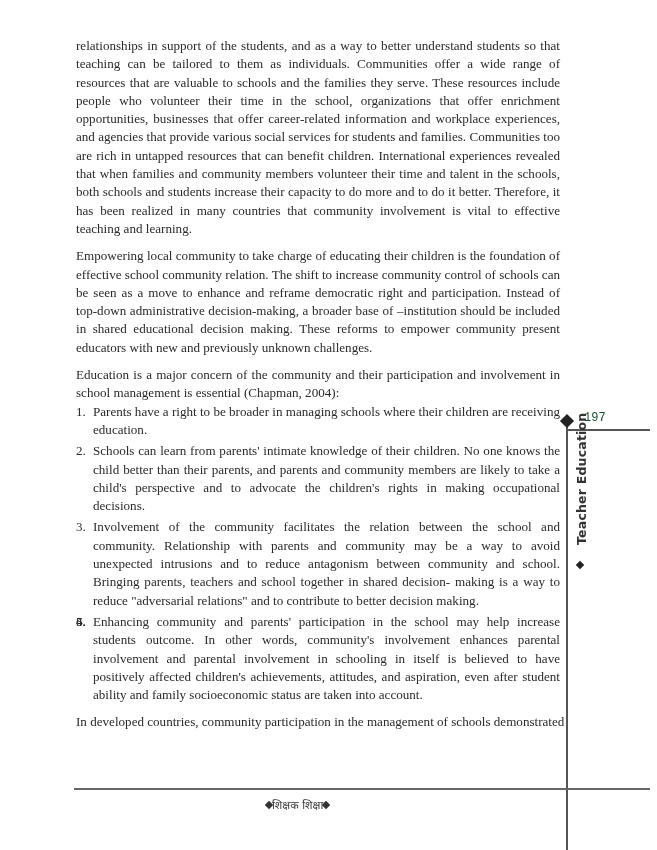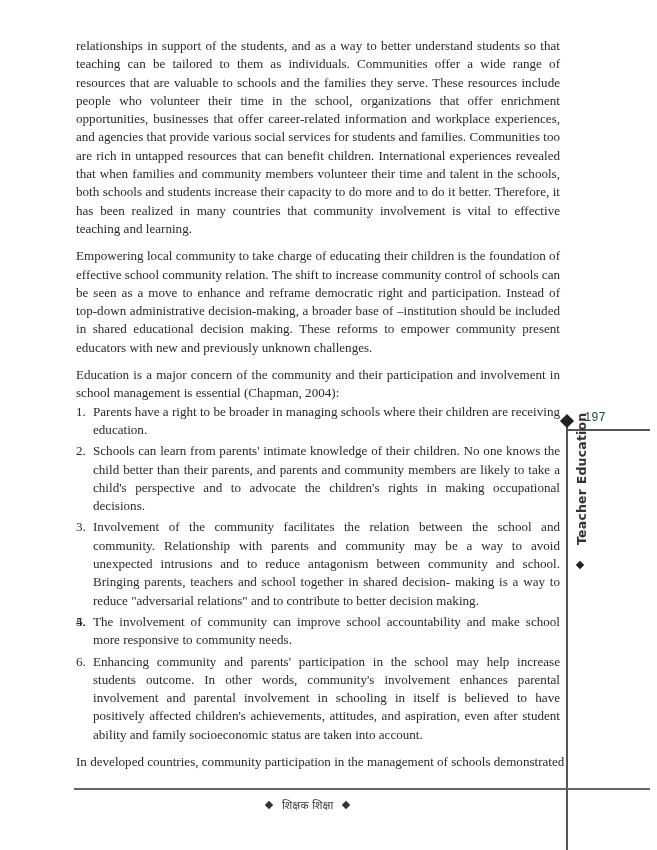--- a/index.html
+++ b/index.html
@@ -34,38 +34,38 @@
     position: absolute; left: 574px; top: 545px; transform-origin: 0 0; transform: rotate(-90deg);
     font-family: "DejaVu Sans", sans-serif; font-weight: bold; font-size: 12.5px; color: #333;
     white-space: nowrap; letter-spacing: 0.2px;
   }
   .d-side { left: 577px; top: 562px; width: 6px; height: 6px; }
   .hline-bottom {
     position: absolute; left: 74px; top: 788px; width: 576px; height: 2px; background: #666;
   }
   .footer {
     position: absolute; left: 266px; top: 797px; font-family: "DejaVu Sans", sans-serif;
-    font-size: 11px; color: #333; display: flex; align-items: center; gap: 10px;
+    font-size: 11px; color: #333; display: flex; align-items: center; 
   }
   .footer .fd { display: inline-block; width: 6px; height: 6px; background: #333; transform: rotate(45deg); }
 </style>
 </head>
 <body>
 
 <div class="page">
   <div class="content">
     <p>relationships in support of the students, and as a way to better understand students so that teaching can be tailored to them as individuals. Communities offer a wide range of resources that are valuable to schools and the families they serve. These resources include people who volunteer their time in the school, organizations that offer enrichment opportunities, businesses that offer career-related information and workplace experiences, and agencies that provide various social services for students and families. Communities too are rich in untapped resources that can benefit children. International experiences revealed that when families and community members volunteer their time and talent in the schools, both schools and students increase their capacity to do more and to do it better. Therefore, it has been realized in many countries that community involvement is vital to effective teaching and learning.</p>
     <p>Empowering local community to take charge of educating their children is the foundation of effective school community relation. The shift to increase community control of schools can be seen as a move to enhance and reframe democratic right and participation. Instead of top-down administrative decision-making, a broader base of –institution should be included in shared educational decision making. These reforms to empower community present educators with new and previously unknown challenges.</p>
     <p style="margin-bottom:0">Education is a major concern of the community and their participation and involvement in school management is essential (Chapman, 2004):</p>
     <ol class="list">
       <li><span class="num">1.</span><span>Parents have a right to be broader in managing schools where their children are receiving education.</span></li>
       <li><span class="num">2.</span><span>Schools can learn from parents' intimate knowledge of their children.  No one knows the child better than their parents, and parents and community members are likely to take a child's perspective and to advocate the children's rights in making occupational decisions.</span></li>
       <li><span class="num">3.</span><span>Involvement of the community facilitates the relation between the school and community. Relationship with parents and community may be a way to avoid unexpected intrusions and to reduce antagonism between community and school.  Bringing parents, teachers and school together in shared decision- making is a way to reduce "adversarial relations" and to contribute to better decision making.</span></li>
       <li><span class="num">4.</span></li>
-      <li><span class="num">5.</span><span>The involvement of community can improve school accountability and make school more responsive to community needs.</span></li>
+      <li><span class="num">5.</span></li>
       <li><span class="num">6.</span><span>Enhancing community and parents' participation in the school may help increase students outcome.  In other words, community's involvement enhances parental involvement and parental involvement in schooling in itself is believed to have positively affected children's achievements, attitudes, and aspiration, even after student ability and family socioeconomic status are taken into account.</span></li>
     </ol>
     <p style="margin-top:6px;text-align:left;white-space:nowrap">In developed countries, community participation in the management of schools demonstrated</p>
   </div>
 
   <div class="vline"></div>
   <div class="hline-side"></div>
   <div class="diamond d-top"></div>
   <div class="page-num">197</div>
   <div class="side-title">Teacher Education</div>

